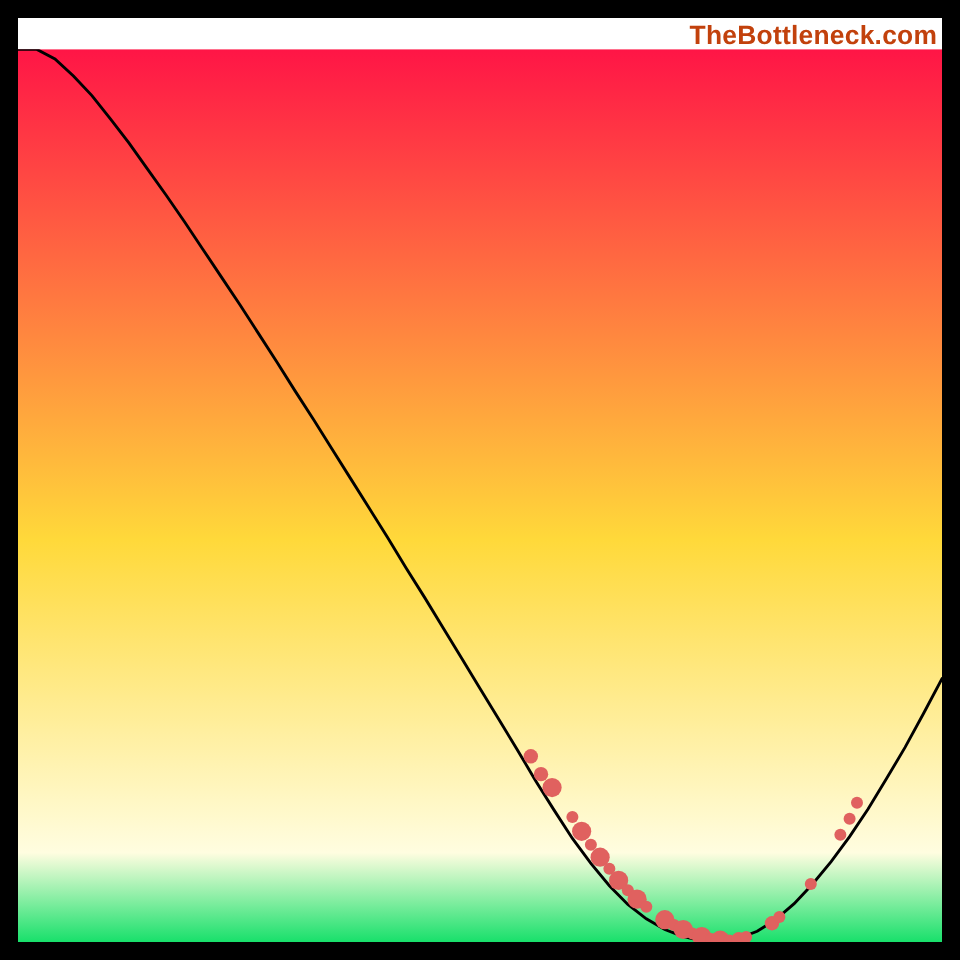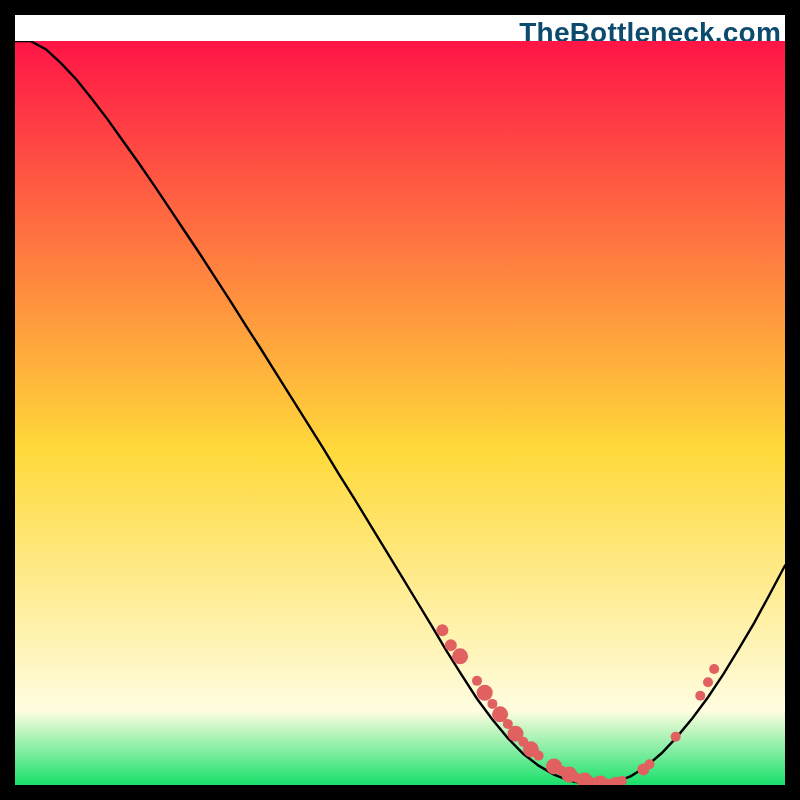--- a/index.html
+++ b/index.html
@@ -23,23 +23,23 @@
     left: 0;
     top: 26px;
     width: 770px;
     height: 744px;
   }
   .attribution {
     position: absolute;
     right: 4px;
     top: 2px;
     font-family: Arial, Helvetica, sans-serif;
-    font-size: 28px;
+    font-size: 22px;
     font-weight: 600;
-    color: #0c4a6e;
+    color: #c2410c;
     letter-spacing: 0.2px;
   }
   svg.curve-layer {
     position: absolute;
     left: 0;
     top: 0;
     width: 770px;
     height: 744px;
   }
 </style>

